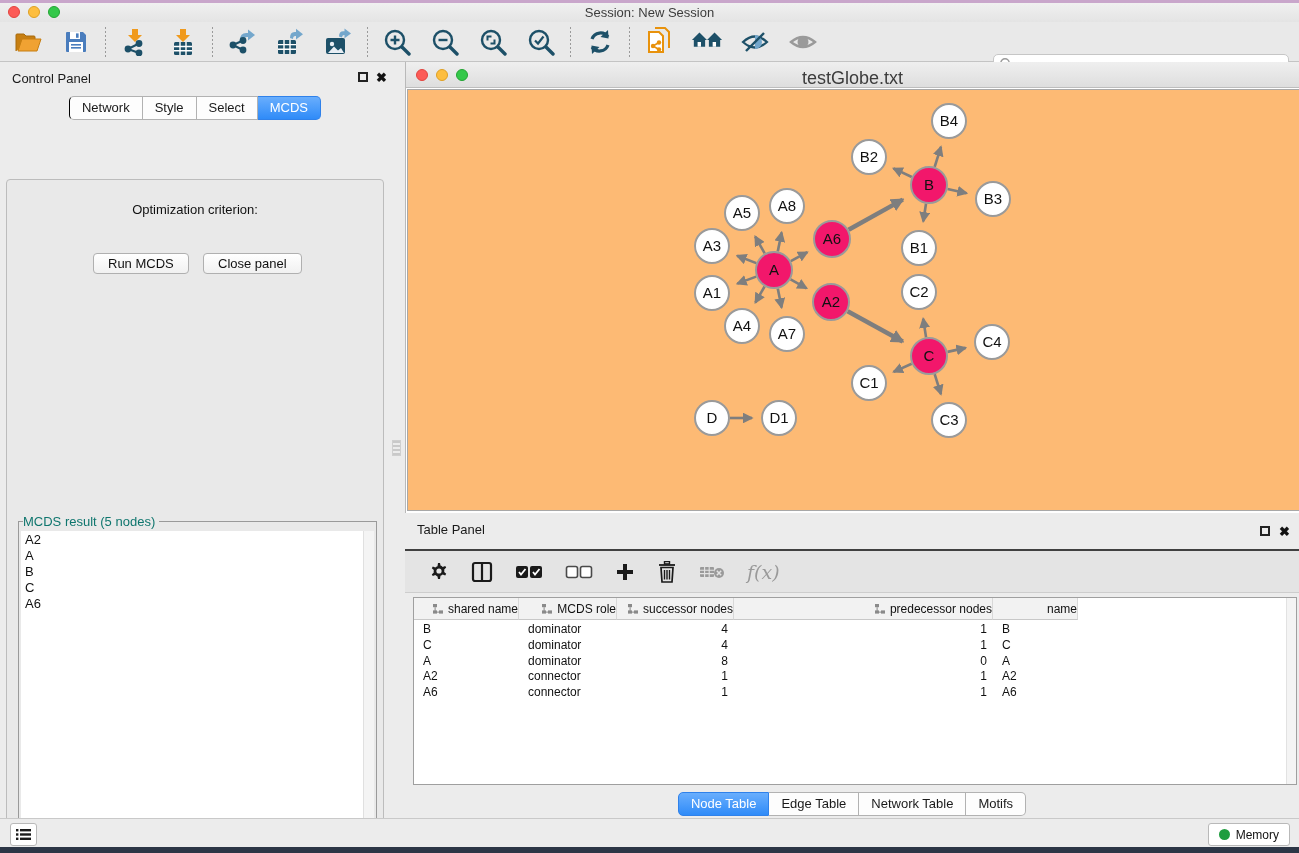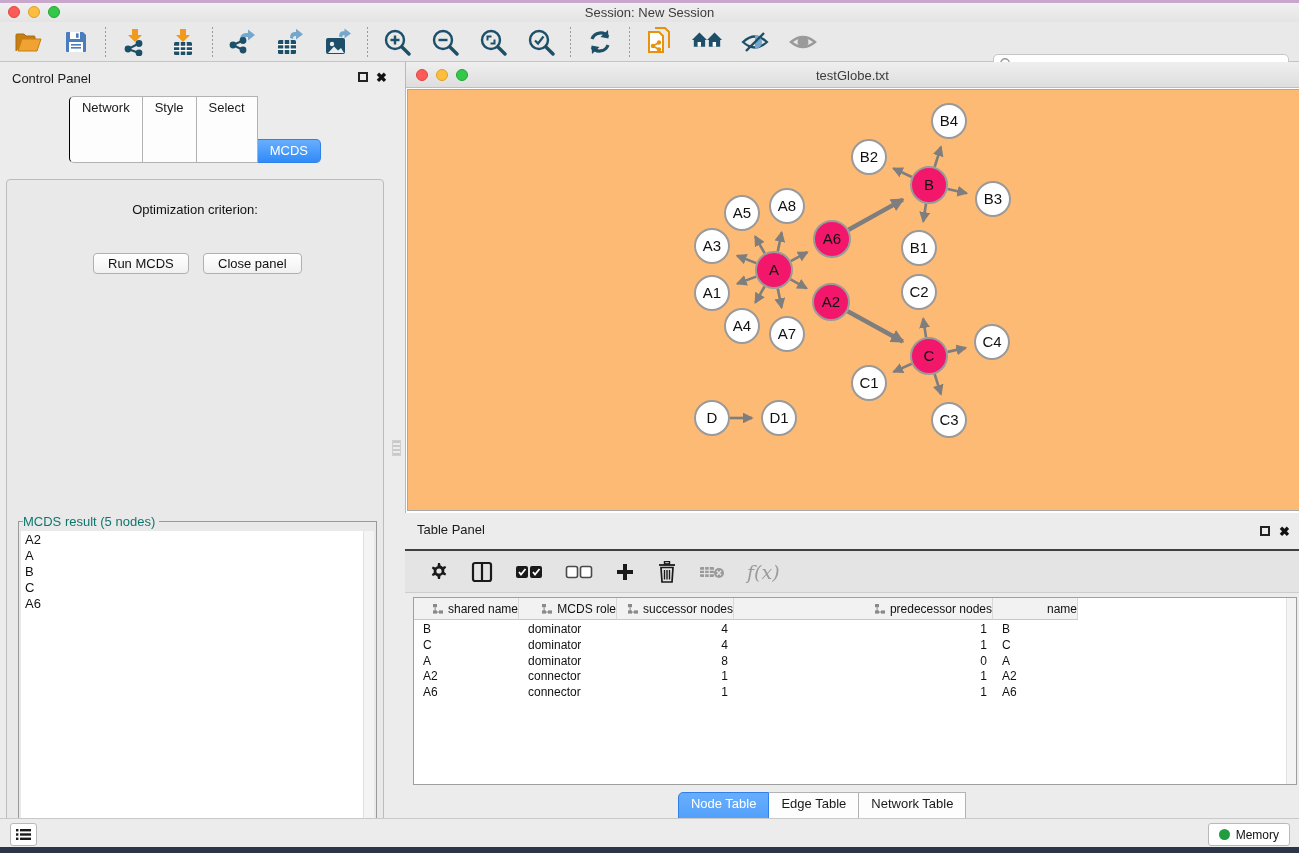--- a/index.html
+++ b/index.html
@@ -29,21 +29,21 @@
   
   #control-panel { left:0; top:62px; width:390px; height:756px; background:#ececec; }
   .panel-header { position:relative; height:32px; }
   .panel-header .panel-title { position:absolute; left:12px; top:9px; font-size:13px; color:#1a1a1a; }
   .float-box { position:absolute; width:10px; height:10px; border:2px solid #222; }
   .close-x { position:absolute; font-size:13px; font-weight:bold; color:#111; line-height:10px; }
 
   .seg-tabs { display:flex; justify-content:center; }
   .seg-tab { background:#fdfdfd; border:1px solid #b2b2b2; border-left:none; padding:3px 12px 4px; font-size:13px; color:#1a1a1a; white-space:nowrap; }
   .seg-tab:first-child { border-left:1px solid #000000; border-radius:5px 0 0 5px; }
-  .seg-tab:last-child { border-radius:0 5px 5px 0;margin-top:43px; }
+  .seg-tab:last-child { border-radius:0 5px 5px 0; }
   .seg-tab.selected { background:linear-gradient(#69aefd,#2f8bf8); border-color:#2f81ea; color:#fff; }
 
   #cp-content { position:absolute; left:6px; top:117px; width:378px; height:684px; border:1px solid #bcbcbc; border-radius:4px; background:#e9e9e9; }
   #opt-label { position:absolute; left:0; right:0; top:22px; text-align:center; font-size:13px; color:#111; }
   #opt-select { position:absolute; left:37px; top:40px; width:312px; height:22px; background:#fff; border:1px solid #b6b6b6; border-radius:4px; font-size:13px; color:#111; line-height:20px; padding-left:8px; }
   #opt-stepper { position:absolute; right:0; top:-1px; width:20px; height:22px; border-radius:0 4px 4px 0; background:linear-gradient(#6db1fd,#2f8bf8); }
   .chev { position:absolute; left:6px; width:0; height:0; border-left:4px solid transparent; border-right:4px solid transparent; }
   .chev.up { top:4px; border-bottom:5px solid #fff; }
   .chev.down { bottom:4px; border-top:5px solid #fff; }
   .cp-btn { position:absolute; top:73px; height:21px; background:linear-gradient(#ffffff,#f1f1f1); border:1px solid #b0b0b0; border-radius:4px; font-size:13px; color:#111; padding:0 14px; font-family:"Liberation Sans",sans-serif; }
@@ -55,21 +55,21 @@
   #result-list { position:absolute; left:2px; top:9px; right:13px; bottom:2px; background:#fff; font-size:13px; color:#111; padding:1px 0 0 4px; list-style:none; }
   #result-list li { line-height:16px; }
   #result-scroll { position:absolute; top:9px; right:2px; bottom:2px; width:11px; background:#f4f4f4; border-left:1px solid #e0e0e0; }
 
   
   #v-divider-grip { left:392px; top:440px; width:9px; height:16px; background:repeating-linear-gradient(#c9c9c9 0 2px, #ececec 2px 4px); border:1px solid #cfcfcf; }
 
   
   #network-window { left:405px; top:62px; width:894px; height:451px; background:#fff; border-left:1px solid #b9b9b9; }
   #nw-titlebar { position:absolute; left:0; top:0; width:100%; height:26px; background:linear-gradient(#efefef,#dedede); border-bottom:1px solid #bdbdbd; }
-  #nw-titlebar .title { position:absolute; left:0; right:0; top:6px; text-align:center; font-size:13px; color:#3c3c3c; }
+  #nw-titlebar .title { position:absolute; left:0; right:0; top:6px; text-align:center; font-size:18px; color:#3c3c3c; }
   #nw-canvas { position:absolute; left:1px; top:27px; width:1028px; height:422px; background:#fdba74; border:1px solid #a8a8a8; }
   #graph-svg { position:absolute; left:0; top:0; }
   #nw-grip { position:absolute; right:2px; bottom:2px; }
 
   
   #table-panel { left:405px; top:513px; width:894px; height:305px; background:#ececec; }
   #tp-toolbar { position:absolute; left:0; top:36px; width:894px; height:44px; background:#e4e4e4; border-top:2px solid #404040; border-bottom:1px solid #cdcdcd; display:flex; align-items:center; gap:22px; padding-left:22px; }
   .tp-icon { display:flex; align-items:center; justify-content:center; }
   #fx-label { font-family:"DejaVu Serif", serif; font-style:italic; font-size:19px; color:#9a9a9a; }
 

